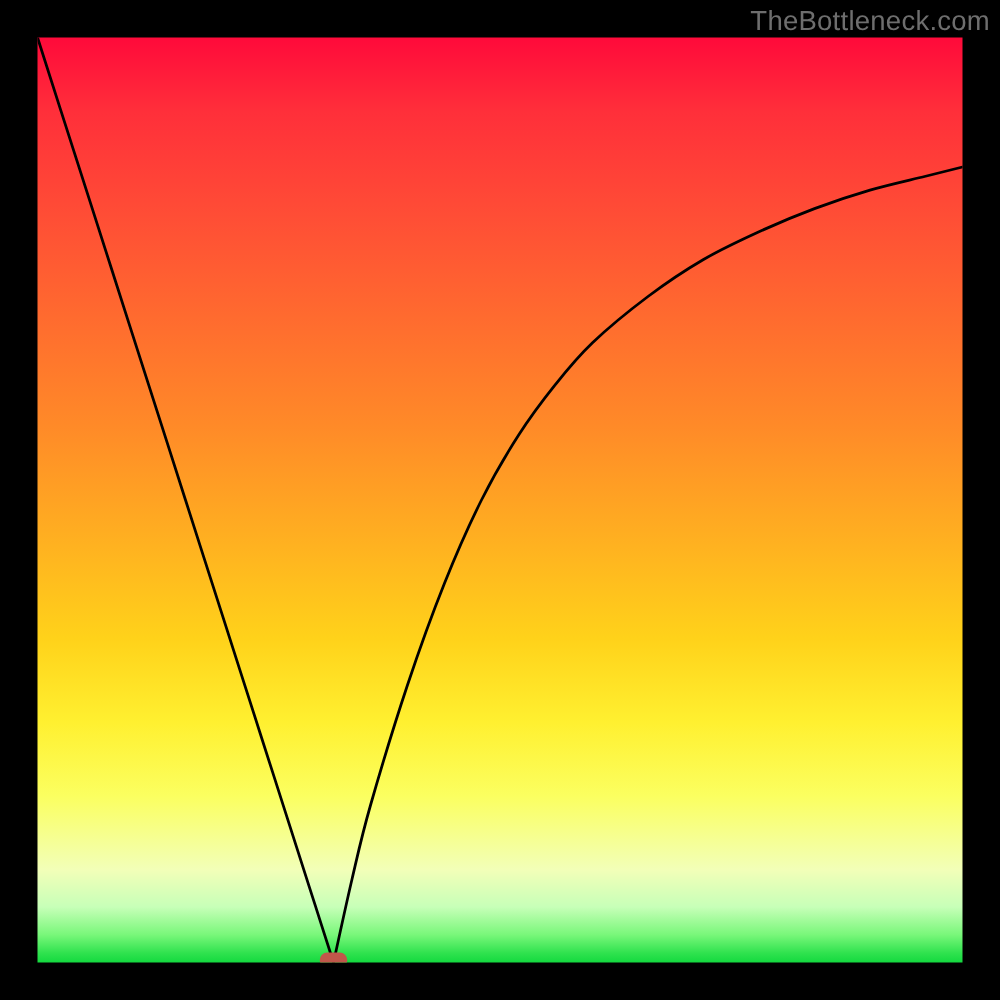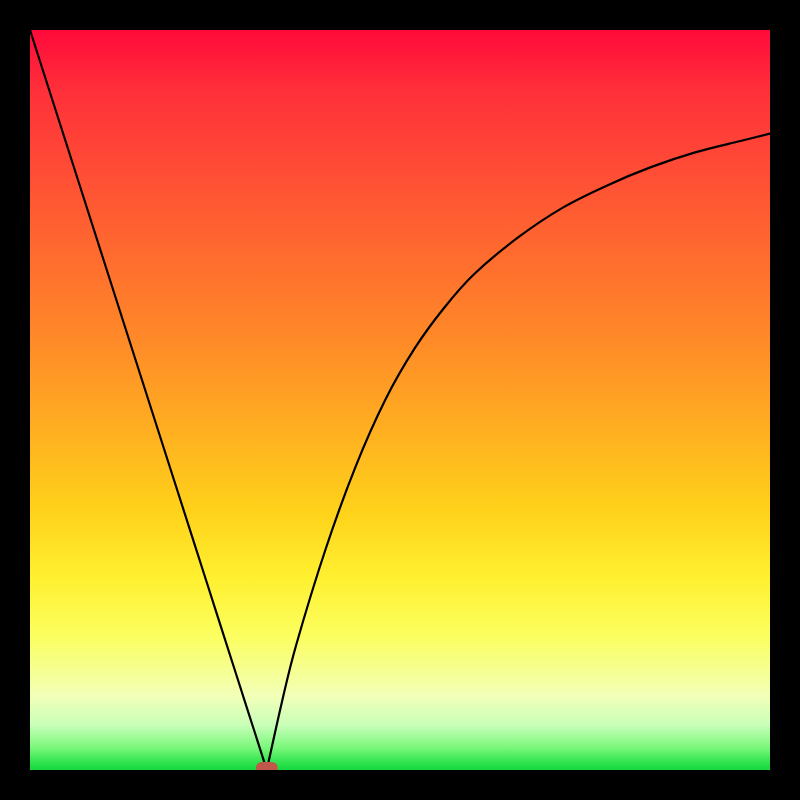--- a/index.html
+++ b/index.html
@@ -67,14 +67,15 @@
 
   <div class="plot-area">
     <svg class="curve-svg" viewBox="0 0 740 740" preserveAspectRatio="none">
 
       <path id="curve-path" fill="none" stroke="#000" stroke-width="2.2" stroke-linecap="round" stroke-linejoin="round" d="M 0.00 0.00 C 4.93 15.42, 19.73 61.67, 29.60 92.50 C 39.47 123.33, 49.33 154.17, 59.20 185.00 C 69.07 215.83, 78.93 246.67, 88.80 277.50 C 98.67 308.33, 108.53 339.17, 118.40 370.00 C 128.27 400.83, 138.13 431.67, 148.00 462.50 C 157.87 493.33, 167.73 524.17, 177.60 555.00 C 187.47 585.83, 199.80 624.38, 207.20 647.50 C 214.60 670.63, 217.07 678.33, 222.00 693.75 C 226.93 709.17, 234.33 732.29, 236.80 740.00 C 239.27 728.90, 246.67 694.37, 251.60 673.40 C 256.53 652.43, 259.00 640.10, 266.40 614.20 C 273.80 588.30, 286.13 547.60, 296.00 518.00 C 305.87 488.40, 315.73 461.27, 325.60 436.60 C 335.47 411.93, 345.33 389.73, 355.20 370.00 C 365.07 350.27, 374.93 333.62, 384.80 318.20 C 394.67 302.78, 404.53 289.83, 414.40 277.50 C 424.27 265.17, 431.67 255.92, 444.00 244.20 C 456.33 232.48, 473.60 218.30, 488.40 207.20 C 503.20 196.10, 518.00 186.23, 532.80 177.60 C 547.60 168.97, 562.40 162.18, 577.20 155.40 C 592.00 148.62, 606.80 142.45, 621.60 136.90 C 636.40 131.35, 651.20 126.42, 666.00 122.10 C 680.80 117.78, 698.07 114.08, 710.40 111.00 C 722.73 107.92, 735.07 104.83, 740.00 103.60"></path>
 
       <rect id="min-marker" rx="6" ry="6" fill="#c0574a" width="22" height="12" x="225.8" y="732.0"></rect>
     </svg>
   </div>
 
+  <div class="watermark">TheBottleneck.com</div>
 
 </div>
 
 </body></html>

